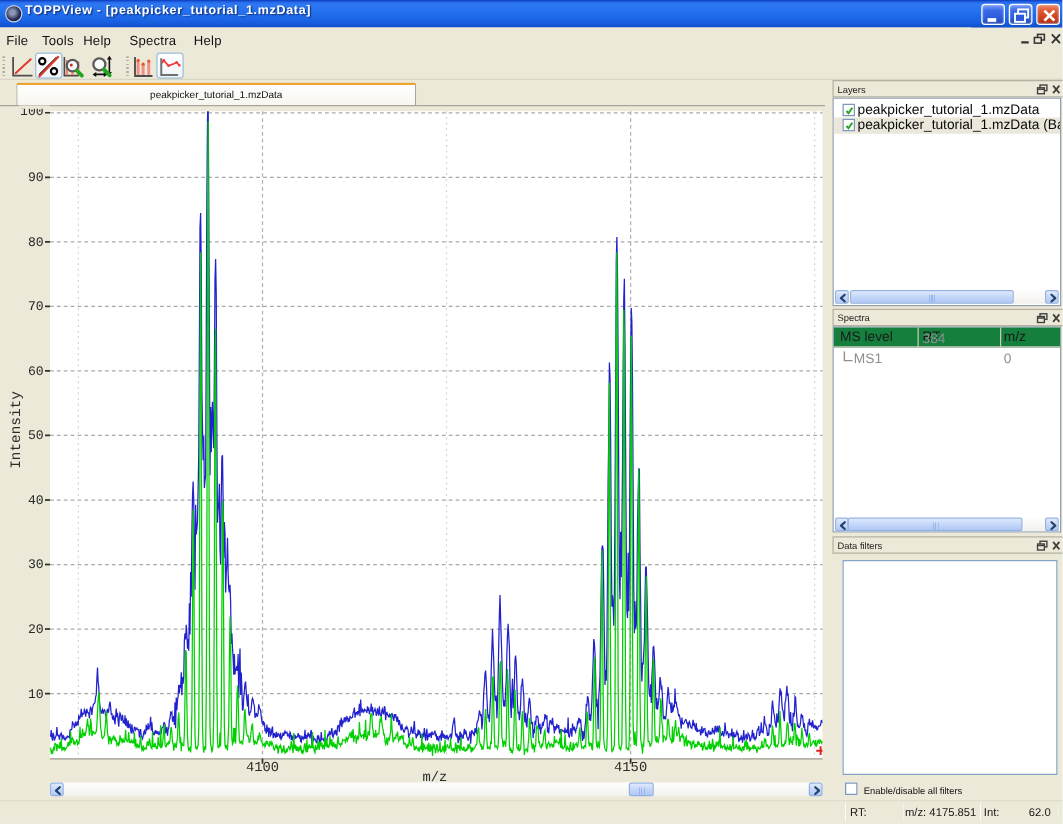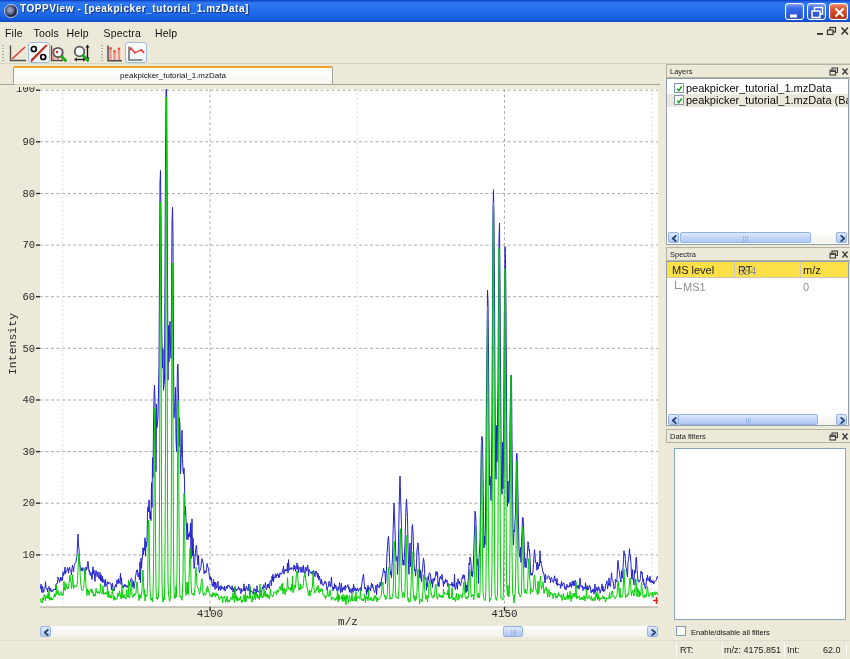--- a/index.html
+++ b/index.html
@@ -247,21 +247,21 @@
 </div>
 
 <div class="dockhdr abs" style="top:247px">Spectra
 <svg style="position:absolute;left:162px;top:1.5px" width="20" height="10">
  <rect x="3" y="1" width="5.5" height="4.5" fill="none" stroke="#404040" stroke-width="1.1"></rect>
  <rect x="1" y="3.2" width="5.5" height="4.8" fill="#ece9d8" stroke="#404040" stroke-width="1.1"></rect>
  <line x1="1" y1="4.4" x2="6.5" y2="4.4" stroke="#404040" stroke-width="1.2"></line>
  <path d="M13.5 1.5 L18.5 7.5 M18.5 1.5 L13.5 7.5" stroke="#404040" stroke-width="1.4"></path>
 </svg></div>
 <div class="abs" style="left:666px;top:261px;width:183px;height:165px;background:#fff;border:1px solid #92a0ad">
- <div class="abs" style="left:0;top:0;width:181px;height:16px;background:#fde047;border-bottom:1px solid #c9c7b9">
+ <div class="abs" style="left:0;top:0;width:181px;height:16px;background:#15803d;border-bottom:1px solid #c9c7b9">
   <span class="abs" style="left:5px;top:2px;font-size:11px;color:#1a1a1a">MS level</span>
   <span class="abs" style="left:71px;top:2px;font-size:11px;color:#1a1a1a">RT</span>
   <span class="abs" style="left:136px;top:2px;font-size:11px;color:#1a1a1a">m/z</span>
   <div class="abs" style="left:67px;top:0;width:1px;height:16px;background:#c9c7b9"></div>
   <div class="abs" style="left:133px;top:0;width:1px;height:16px;background:#c9c7b9"></div>
  </div>
  <svg class="abs" style="left:6px;top:19px" width="12" height="12">
    <path d="M2.5 0 V7.5 H9" stroke="#909090" stroke-width="1.1" fill="none"></path>
     </svg>
  <span class="abs" style="left:16px;top:19px;font-size:11px;color:#8f8f8f">MS1</span>

